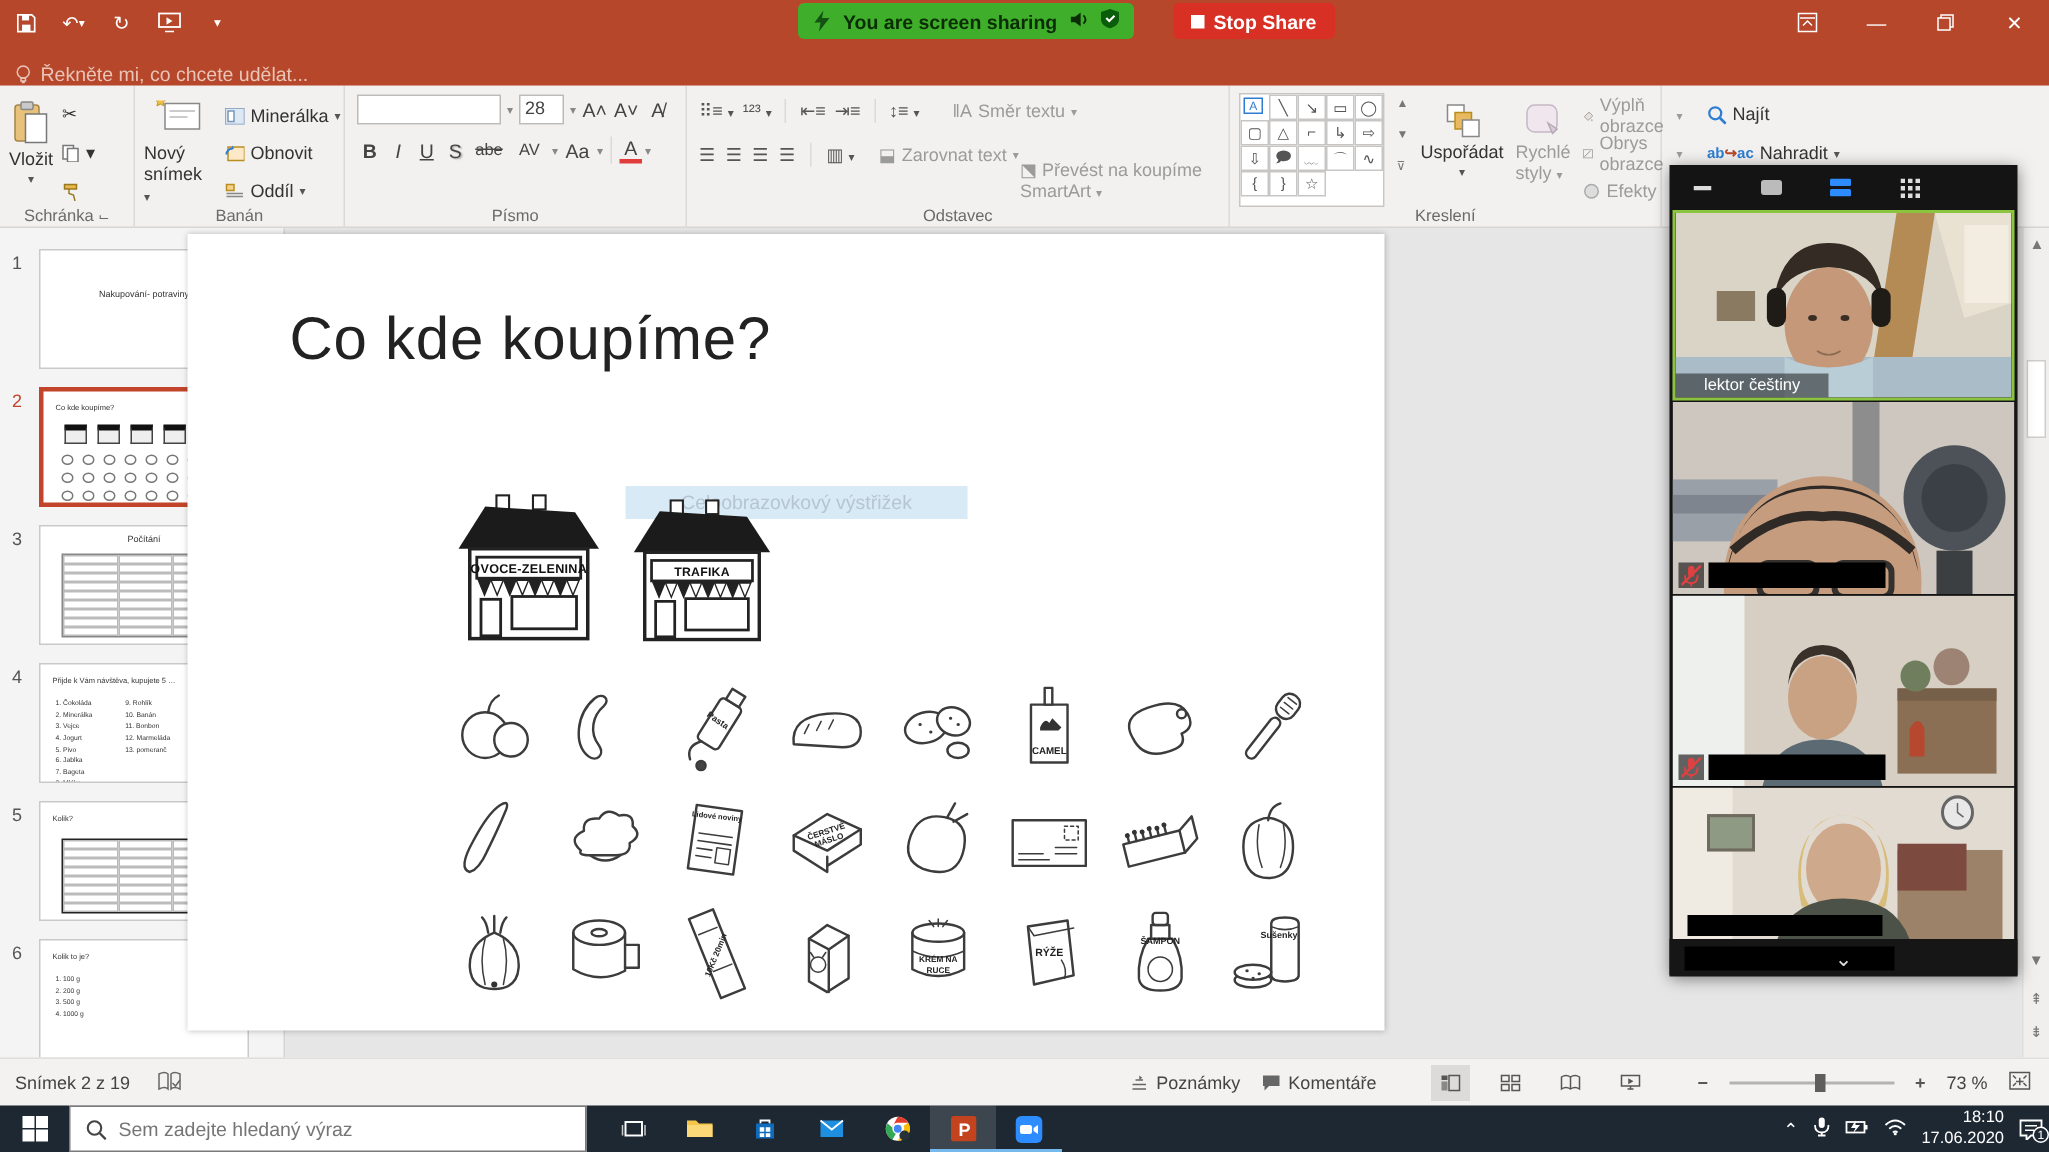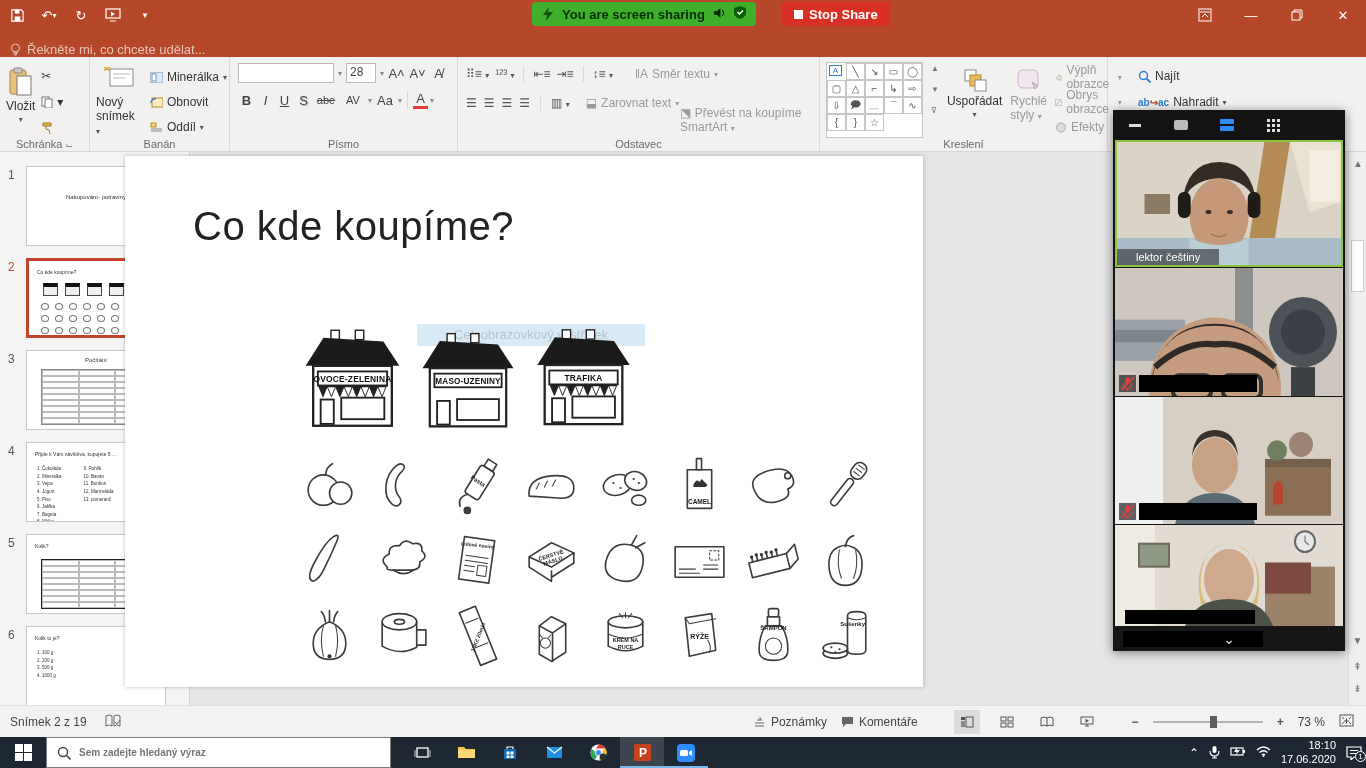--- a/index.html
+++ b/index.html
@@ -89,21 +89,21 @@
   .viewico{width:26px;height:24px;display:flex;align-items:center;justify-content:center;color:#555;}
   .viewico.on{background:#dcdbda;}
   .zslider{width:110px;height:2px;background:#b5b3b1;position:relative;}
   .zslider .zthumb{position:absolute;left:52%;top:-5px;width:7px;height:12px;background:#605e5c;}
   
   #taskbar{position:absolute;left:0;top:737px;width:1366px;height:31px;background:#1e2833;z-index:40;color:#fff;}
   #startbtn{position:absolute;left:0;top:0;width:46px;height:31px;display:flex;align-items:center;justify-content:center;}
   .winlogo{display:grid;grid-template-columns:8px 8px;grid-template-rows:8px 8px;gap:1px;}
   .winlogo i{background:#fff;}
   #searchbox{position:absolute;left:46px;top:0;width:345px;height:31px;background:#fff;display:flex;align-items:center;gap:8px;padding:0 10px;border:1px solid #7a7a7a;}
-  #searchbox input{border:none;outline:none;font-size:10px;width:290px;color:#333;background:transparent;font-weight:bold;}
+  #searchbox input{border:none;outline:none;font-size:13px;width:290px;color:#333;background:transparent;}
   .tbapps{position:absolute;left:400px;top:0;display:flex;height:31px;}
   .tbapp{width:44px;height:31px;display:flex;align-items:center;justify-content:center;}
   .tbapp.on{background:rgba(255,255,255,.14);box-shadow:inset 0 -2px 0 #76b9ed;}
   .tbapp.on2{box-shadow:inset 0 -2px 0 #76b9ed;}
   .tray{position:absolute;right:4px;top:0;height:31px;display:flex;align-items:center;gap:10px;font-size:11px;}
   .clock{text-align:right;line-height:1.25;font-size:11px;}
   
   #zoompanel{position:absolute;left:1113px;top:110px;width:232px;height:540px;background:#141414;z-index:50;box-shadow:0 2px 10px rgba(0,0,0,.5);}
   #zoomhead{height:30px;display:flex;align-items:center;gap:26px;padding-left:12px;}
   .zh{width:20px;height:14px;display:flex;align-items:center;justify-content:center;}
@@ -741,33 +741,20 @@
     <rect x="43" y="74" width="46" height="23" fill="#fff" stroke="#222" stroke-width="2"></rect>
   </svg>
         </div>
         <div class="shop">
           <svg class="shopsvg" viewBox="0 0 110 106">
     <rect x="32" y="2" width="9" height="10" fill="#fff" stroke="#222" stroke-width="1.5"></rect>
     <rect x="58" y="2" width="9" height="10" fill="#fff" stroke="#222" stroke-width="1.5"></rect>
     <polygon points="5,40 24,10 88,14 105,40" fill="#1b1b1b"></polygon>
     <rect x="13" y="40" width="84" height="64" fill="#fff" stroke="#222" stroke-width="2.5"></rect>
     <rect x="18" y="46" width="74" height="15" fill="#fff" stroke="#222" stroke-width="2"></rect>
-    <text x="55" y="57.5" class="sign">MASO-UZENINY</text>
-
-    <rect x="21" y="76" width="14" height="26" fill="#fff" stroke="#222" stroke-width="2"></rect>
-    <rect x="43" y="74" width="46" height="23" fill="#fff" stroke="#222" stroke-width="2"></rect>
-  </svg>
-        </div>
-        <div class="shop">
-          <svg class="shopsvg" viewBox="0 0 110 106">
-    <rect x="32" y="2" width="9" height="10" fill="#fff" stroke="#222" stroke-width="1.5"></rect>
-    <rect x="58" y="2" width="9" height="10" fill="#fff" stroke="#222" stroke-width="1.5"></rect>
-    <polygon points="5,40 24,10 88,14 105,40" fill="#1b1b1b"></polygon>
-    <rect x="13" y="40" width="84" height="64" fill="#fff" stroke="#222" stroke-width="2.5"></rect>
-    <rect x="18" y="46" width="74" height="15" fill="#fff" stroke="#222" stroke-width="2"></rect>
     <text x="55" y="57.5" class="sign">TRAFIKA</text>
     <g>
               <polygon points="19,62 23.5,73 28,62" fill="#222" stroke="#222" stroke-width="1"></polygon>
               <polygon points="28,62 32.5,73 37,62" fill="#fff" stroke="#222" stroke-width="1"></polygon>
               <polygon points="37,62 41.5,73 46,62" fill="#222" stroke="#222" stroke-width="1"></polygon>
               <polygon points="46,62 50.5,73 55,62" fill="#fff" stroke="#222" stroke-width="1"></polygon>
               <polygon points="55,62 59.5,73 64,62" fill="#222" stroke="#222" stroke-width="1"></polygon>
               <polygon points="64,62 68.5,73 73,62" fill="#fff" stroke="#222" stroke-width="1"></polygon>
               <polygon points="73,62 77.5,73 82,62" fill="#222" stroke="#222" stroke-width="1"></polygon>
               <polygon points="82,62 86.5,73 91,62" fill="#fff" stroke="#222" stroke-width="1"></polygon>

